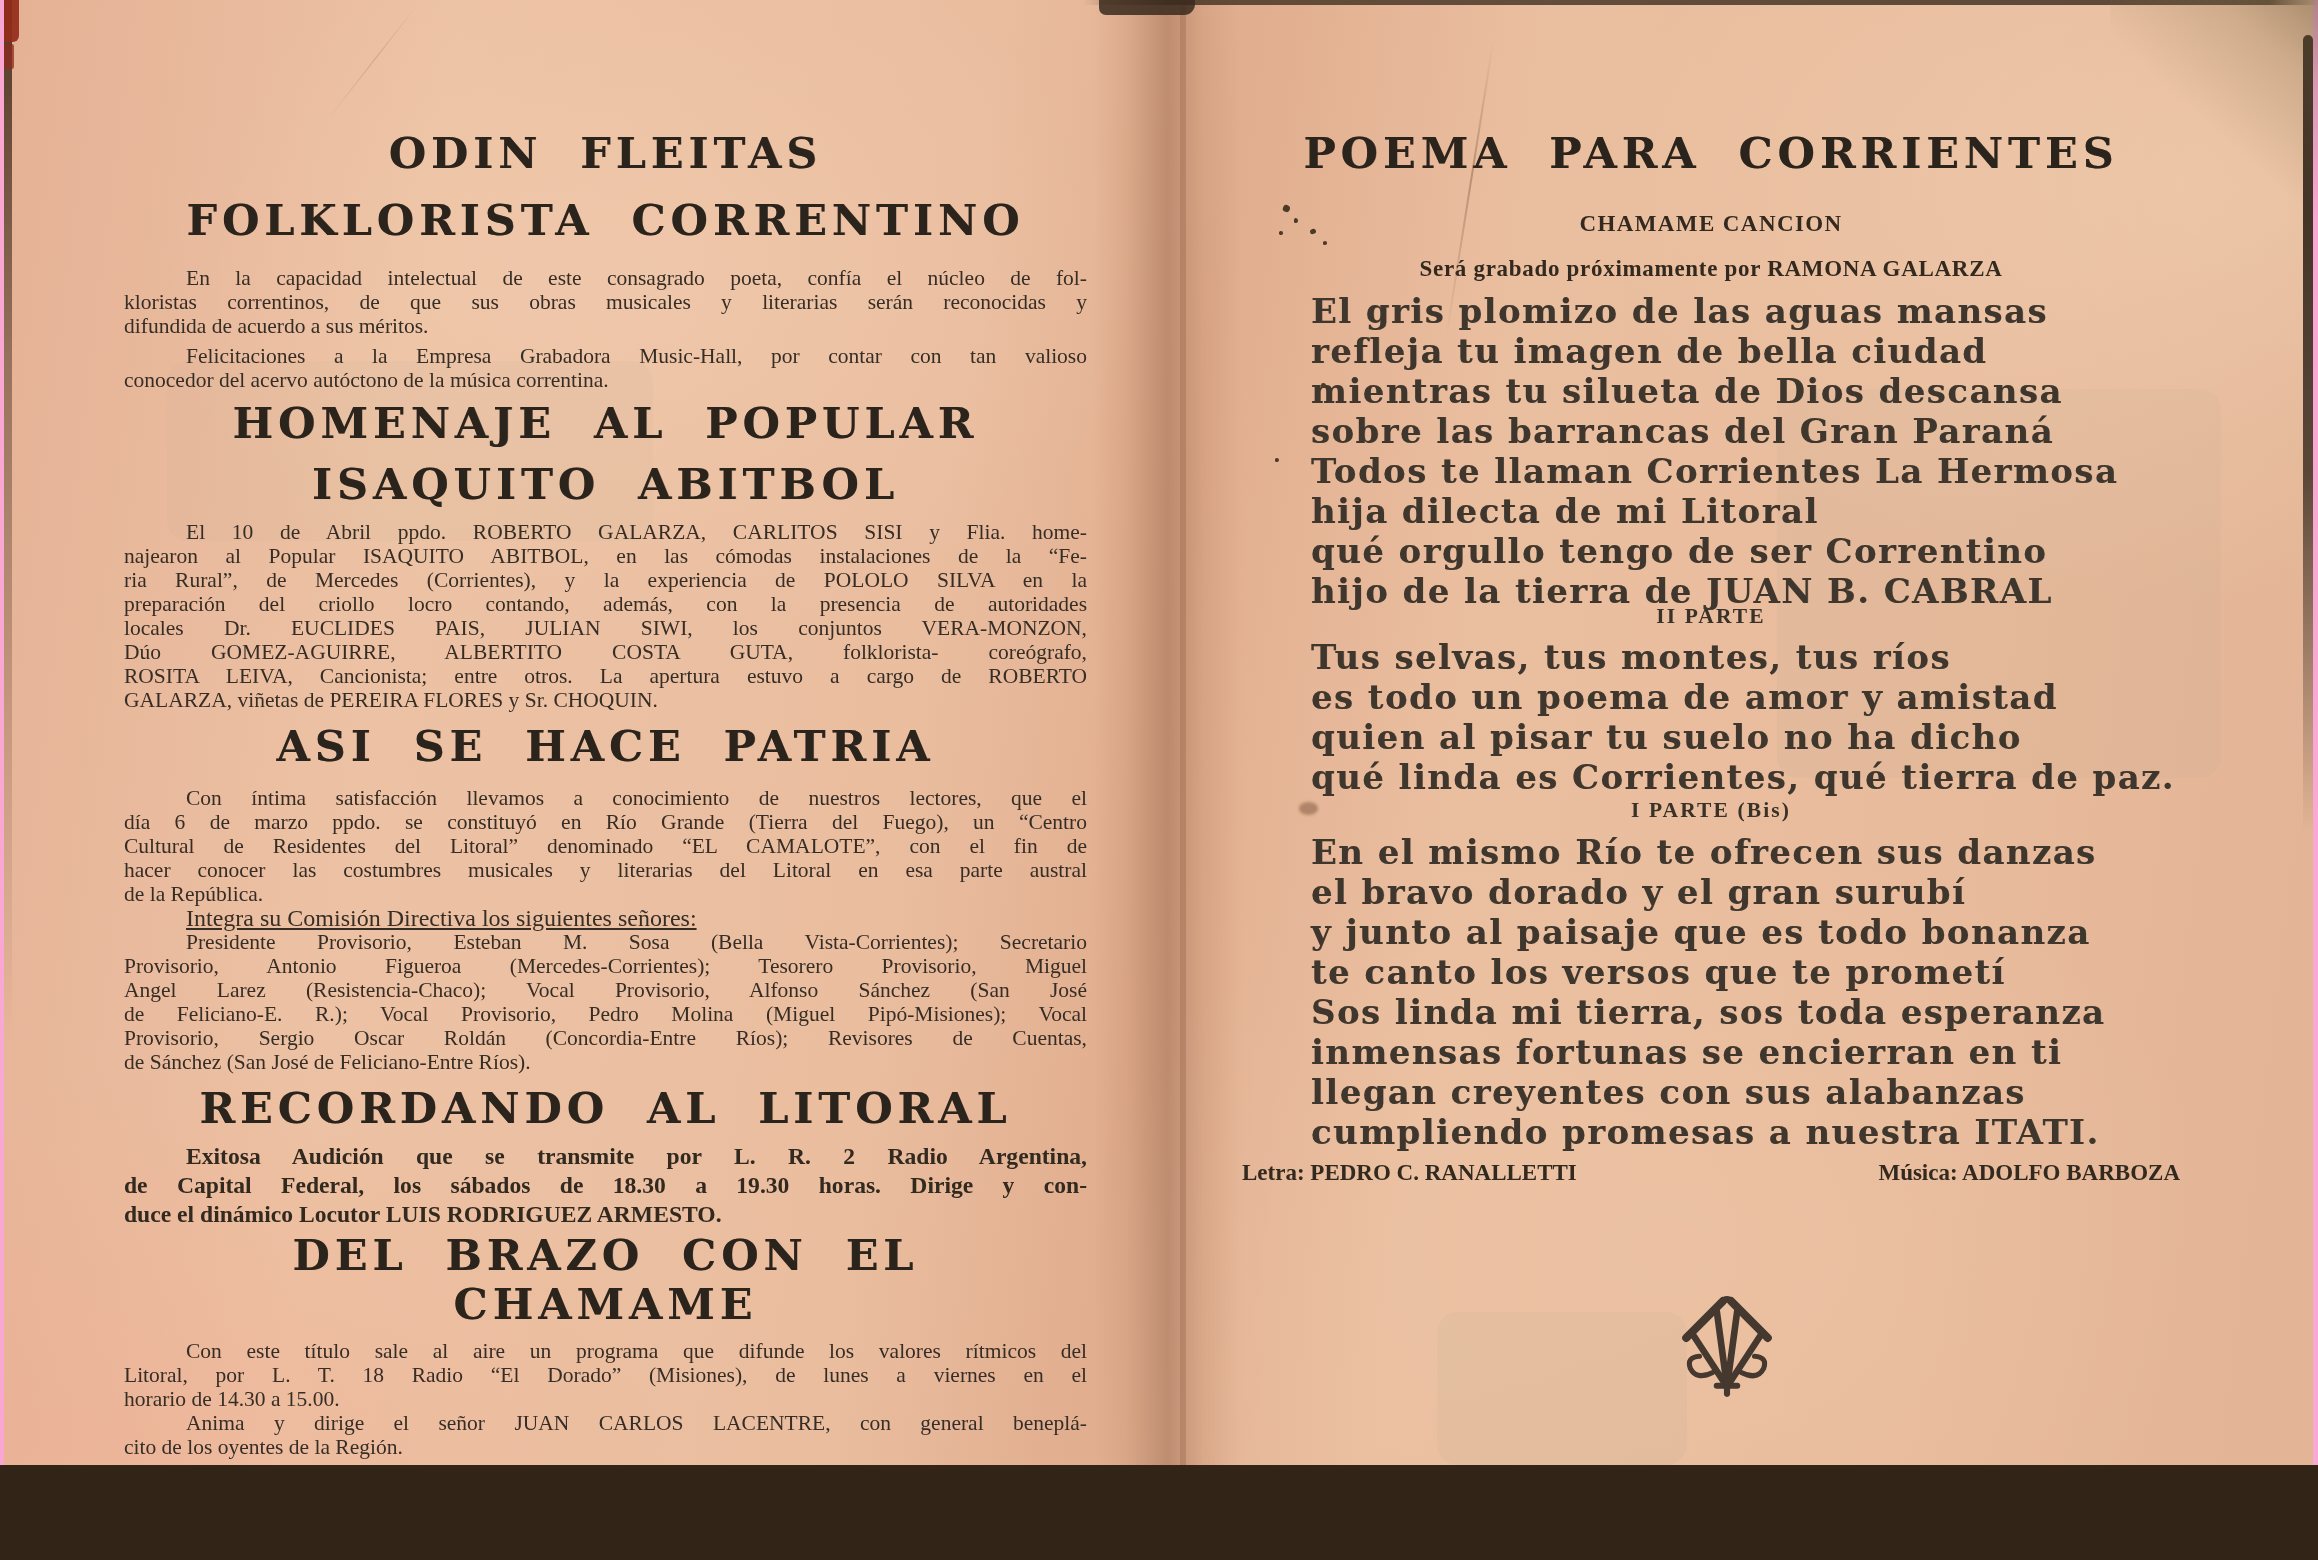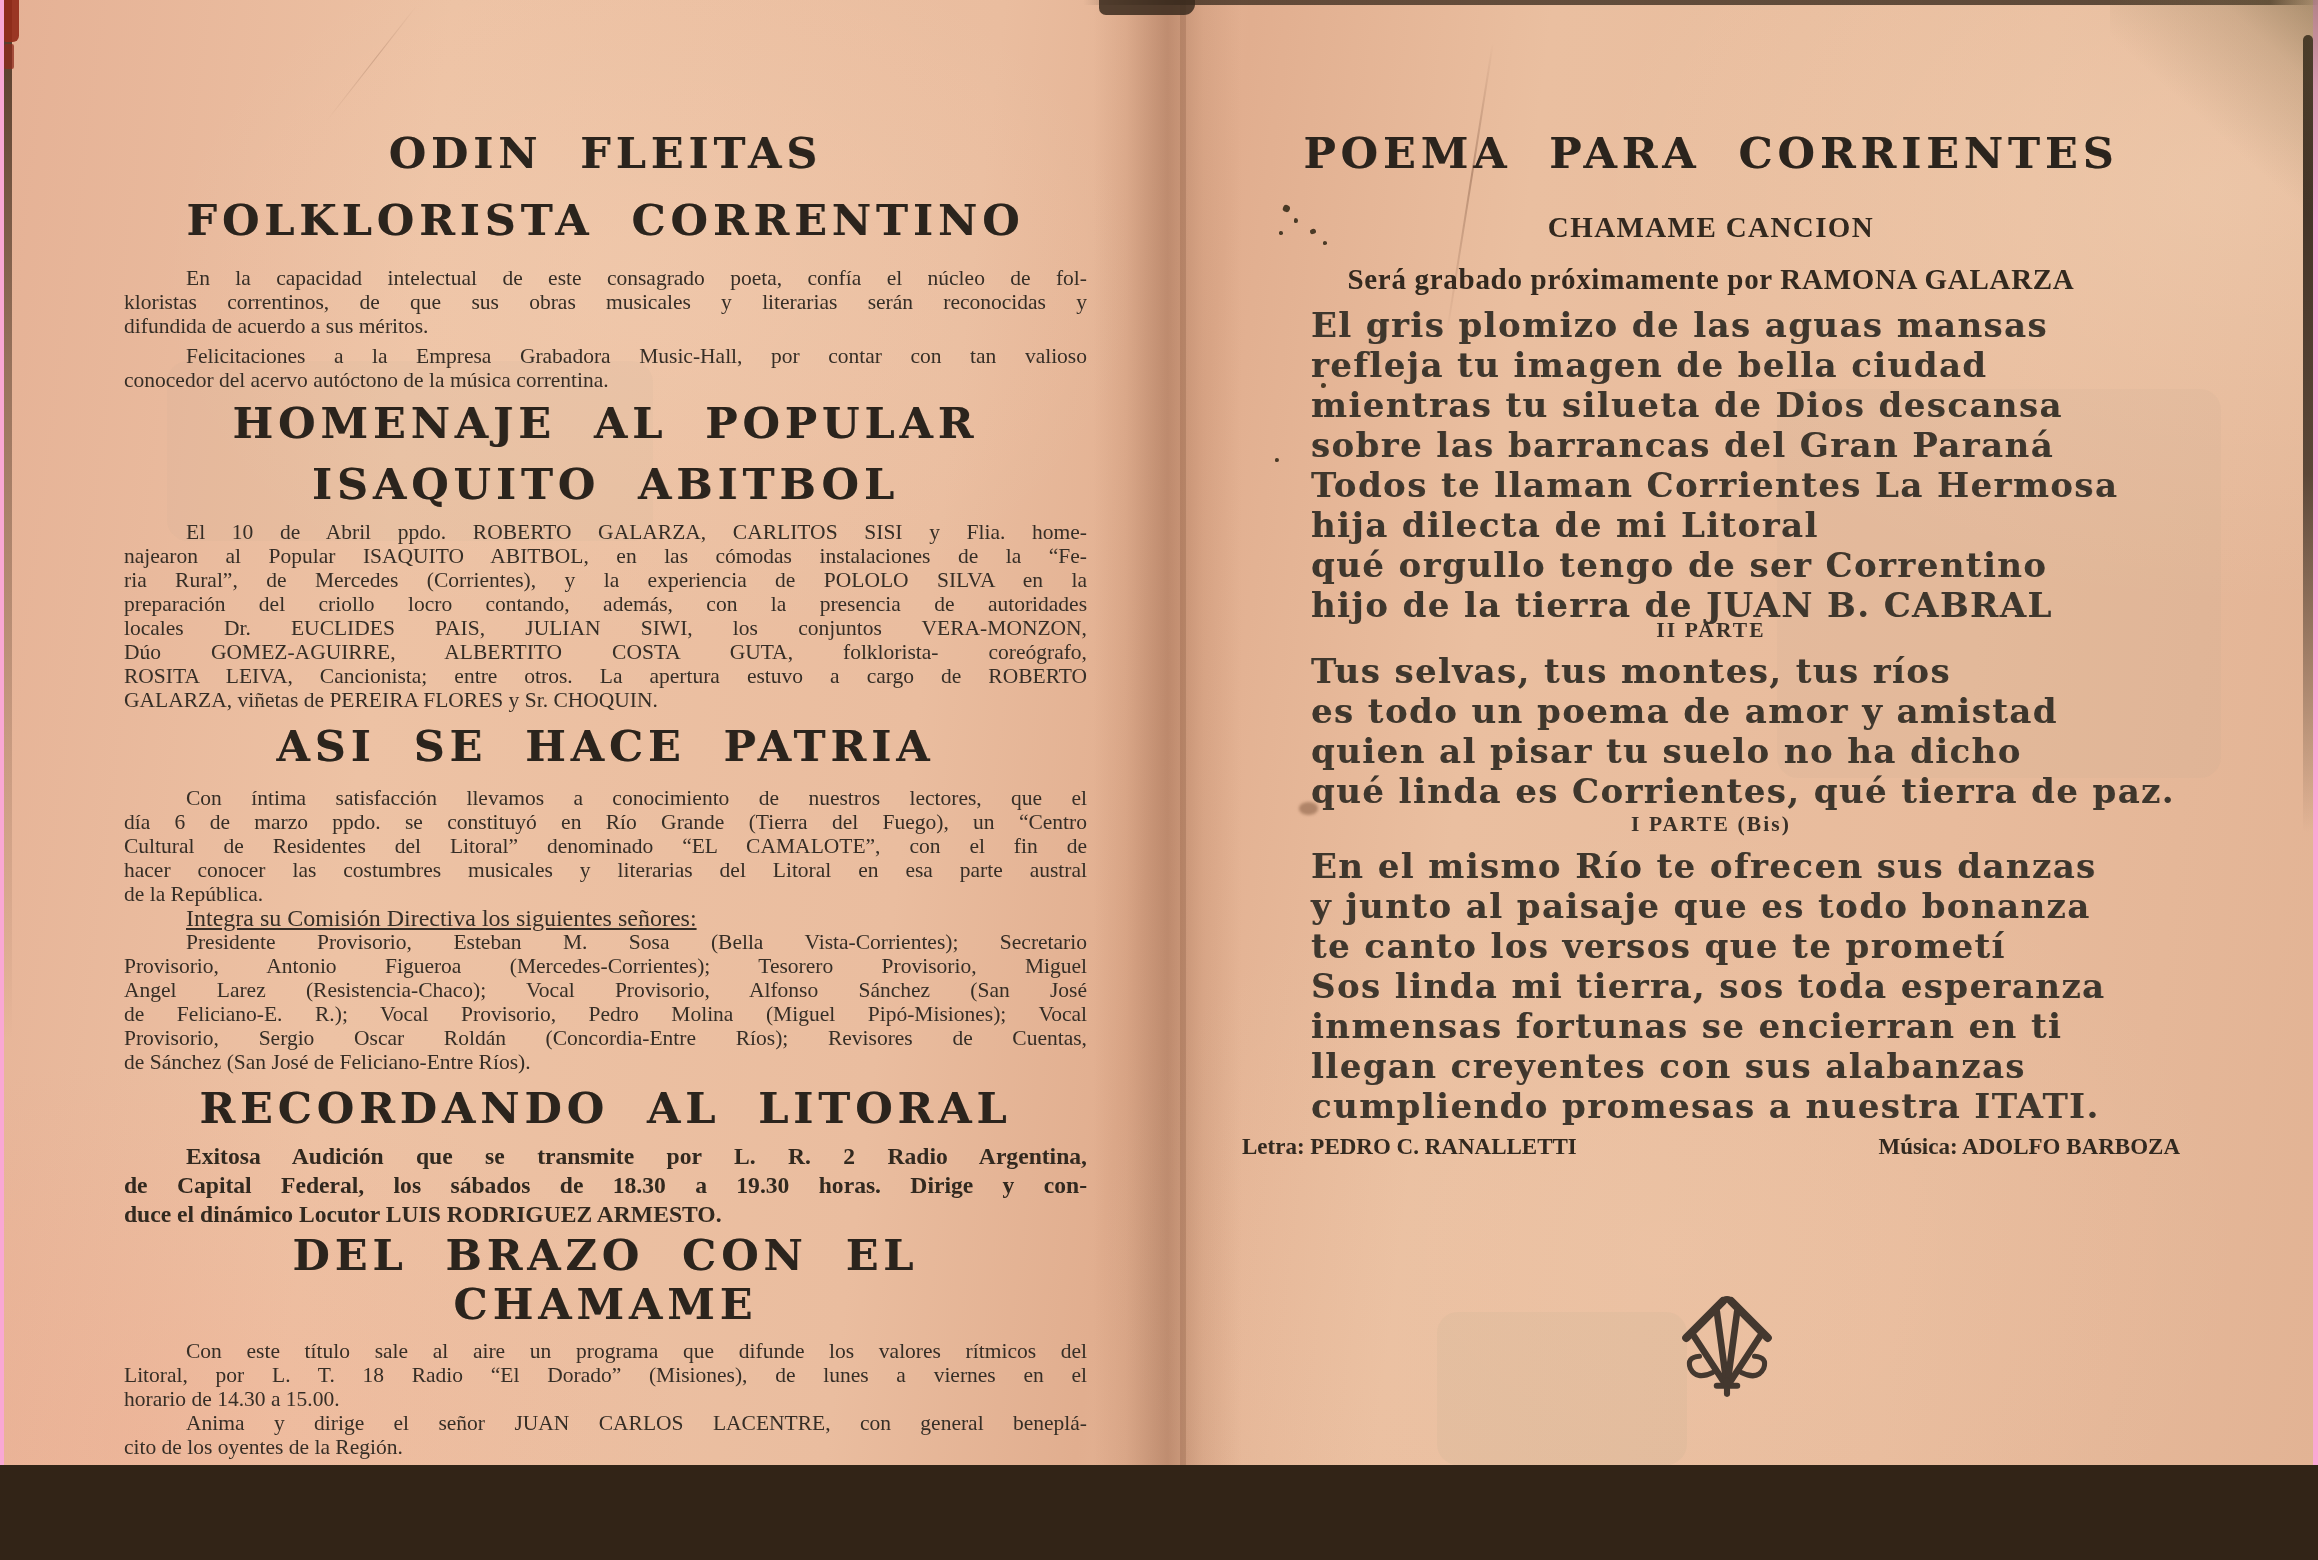--- a/index.html
+++ b/index.html
@@ -72,21 +72,21 @@
   .mt-homage{margin-top:11px;}
   .mt-h3{margin-top:9.7px;}
   .mt-patria{margin-top:15.3px;}
   .mt-directiva{margin-top:0px;}
   .mt-h4{margin-top:9.7px;}
   .mt-record{margin-top:9.7px;}
   .mt-h5{margin-top:1.4px;}
   .mt-brazo{margin-top:9.7px;}
 
   
-  .rp-sub{font-weight:700;font-size:29px;text-align:center;color:#33291f;letter-spacing:0.7px;}
+  .rp-sub{font-weight:700;font-size:23px;text-align:center;color:#33291f;letter-spacing:0.7px;}
   .rp-sub1{margin-top:33px;letter-spacing:1.4px;}
   .rp-sub2{margin-top:19.4px;}
   .part-label{font-weight:700;font-size:21.5px;letter-spacing:2.1px;text-align:center;color:#3a3128;}
   .pl-1{margin-top:42px;}
   .pl-2{margin-top:-7px;}
   .pl-3{margin-top:1.4px;}
   .poem{font-family:"DejaVu Serif",serif;font-weight:700;font-size:34px;line-height:40px;
     color:#3f372d;letter-spacing:1.4px;padding-left:69px;margin-top:8.3px;}
   .poem .pline{white-space:nowrap;text-shadow:0.3px 0.3px 0.3px rgba(63,55,45,0.35);}
   .credits{display:flex;justify-content:space-between;font-weight:700;font-size:23px;color:#32291f;margin-top:8.3px;}
@@ -193,20 +193,21 @@
     <div class="poem">
         <div class="pline first">Tus selvas, tus montes, tus ríos</div>
         <div class="pline">es todo un poema de amor y amistad</div>
         <div class="pline">quien al pisar tu suelo no ha dicho</div>
         <div class="pline last">qué linda es Corrientes, qué tierra de paz.</div>
       </div>
 
     <div class="part-label pl-3">I PARTE (Bis)</div>
     <div class="poem">
         <div class="pline first">En el mismo Río te ofrecen sus danzas</div>
+        <div class="pline">el bravo dorado y el gran surubí</div>
         <div class="pline">y junto al paisaje que es todo bonanza</div>
         <div class="pline">te canto los versos que te prometí</div>
         <div class="pline">Sos linda mi tierra, sos toda esperanza</div>
         <div class="pline">inmensas fortunas se encierran en ti</div>
         <div class="pline">llegan creyentes con sus alabanzas</div>
         <div class="pline last">cumpliendo promesas a nuestra ITATI.</div>
       </div>
 
     <div class="credits">
       <span>Letra: PEDRO C. RANALLETTI</span>

